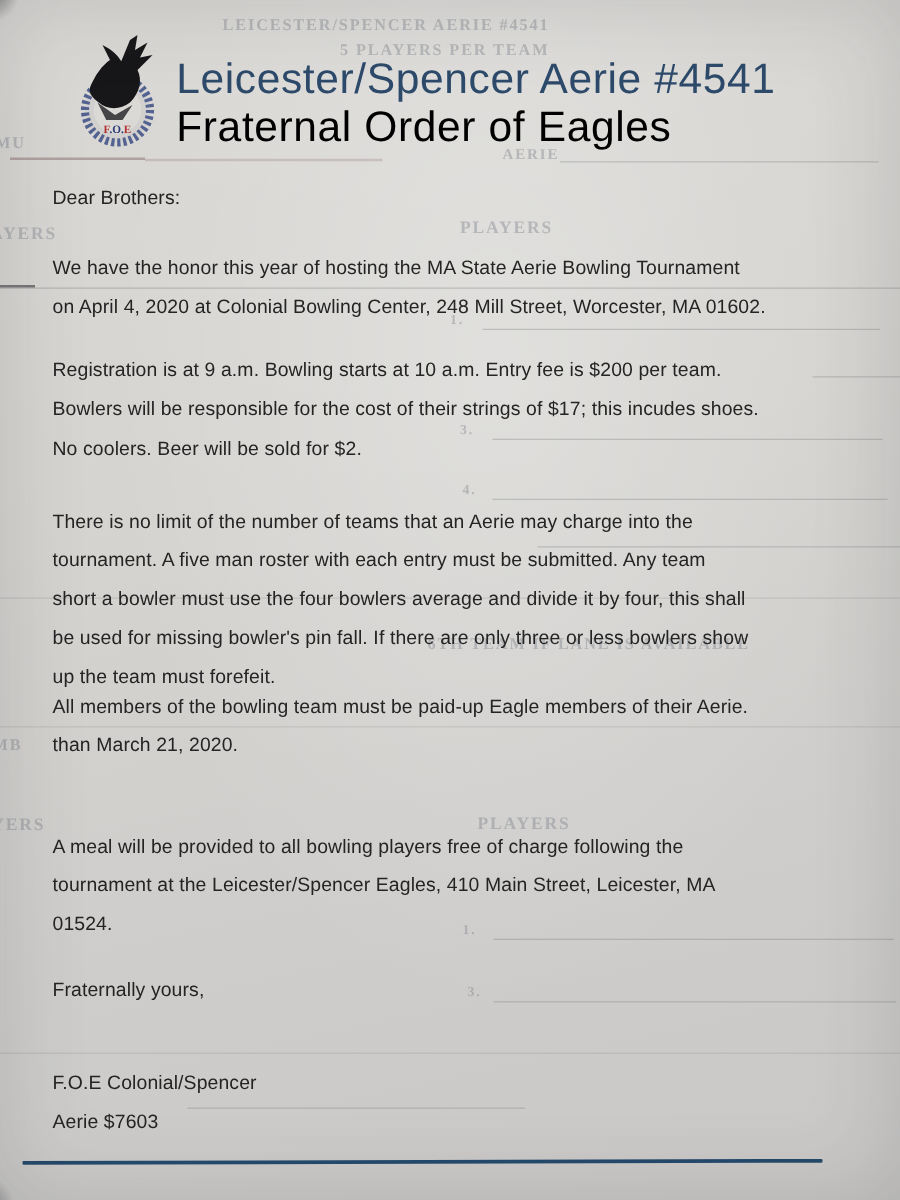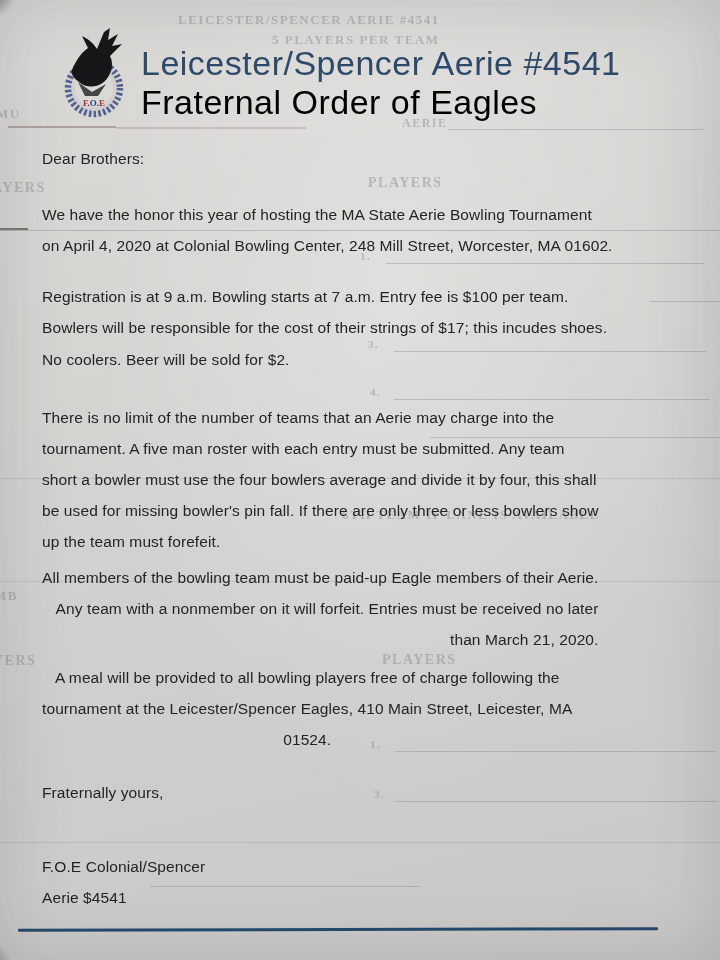--- a/index.html
+++ b/index.html
@@ -146,55 +146,54 @@
   <div class="body-text" style="top:143px;">
     <div class="ln">Dear Brothers:</div>
   </div>
 
   <div class="body-text" style="top:199px;">
     <div class="ln">We have the honor this year of hosting the MA State Aerie Bowling Tournament</div>
     <div class="ln">on April 4, 2020 at Colonial Bowling Center, 248 Mill Street, Worcester, MA 01602.</div>
   </div>
 
   <div class="body-text" style="top:281px;">
-    <div class="ln">Registration is at 9 a.m.  Bowling starts at 7 a.m.  Entry fee is $100 per team.</div>
+    <div class="ln">Registration is at 9 a.m.  Bowling starts at 10 a.m.  Entry fee is $200 per team.</div>
     <div class="ln">Bowlers will be responsible for the cost of their strings of $17; this incudes shoes.</div>
   </div>
 
   <div class="body-text" style="top:344px;">
     <div class="ln">No coolers.  Beer will be sold for $2.</div>
   </div>
 
   <div class="body-text" style="top:402px;">
     <div class="ln">There is no limit of the number of teams that an Aerie may charge into the</div>
     <div class="ln">tournament.  A five man roster with each entry must be submitted.  Any team</div>
     <div class="ln">short a bowler must use the four bowlers average and divide it by four, this shall</div>
     <div class="ln">be used for missing bowler's pin fall.  If there are only three or less bowlers show</div>
     <div class="ln">up the team must forefeit.</div>
   </div>
 
-  <div class="body-text" style="top:562px;text-align:right;">
+  <div class="body-text" style="top:550px;">
     <div class="ln">All members of the bowling team must be paid-up Eagle members of their Aerie.</div>
-    <div class="ln">Any team with a nonmember on it will forfeit.  Entries must be received no later</div>
     <div class="ln">than March 21, 2020.</div>
   </div>
 
-  <div class="body-text" style="top:662px;text-align:center;">
+  <div class="body-text" style="top:662px;">
     <div class="ln">A meal will be provided to all bowling players free of charge following the</div>
     <div class="ln">tournament at the Leicester/Spencer Eagles, 410 Main Street, Leicester, MA</div>
     <div class="ln">01524.</div>
   </div>
 
   <div class="body-text" style="top:777px;">
     <div class="ln">Fraternally yours,</div>
   </div>
 
   <div class="body-text" style="top:851px;">
     <div class="ln">F.O.E Colonial/Spencer</div>
-    <div class="ln">Aerie $4541</div>
+    <div class="ln">Aerie $7603</div>
   </div>
 
   <div class="rule-blue"></div>
 
   <div class="corner-smudge-tl"></div>
   <div class="corner-smudge-bl"></div>
   <div class="vignette"></div>
 </div>
 
 </body></html>

